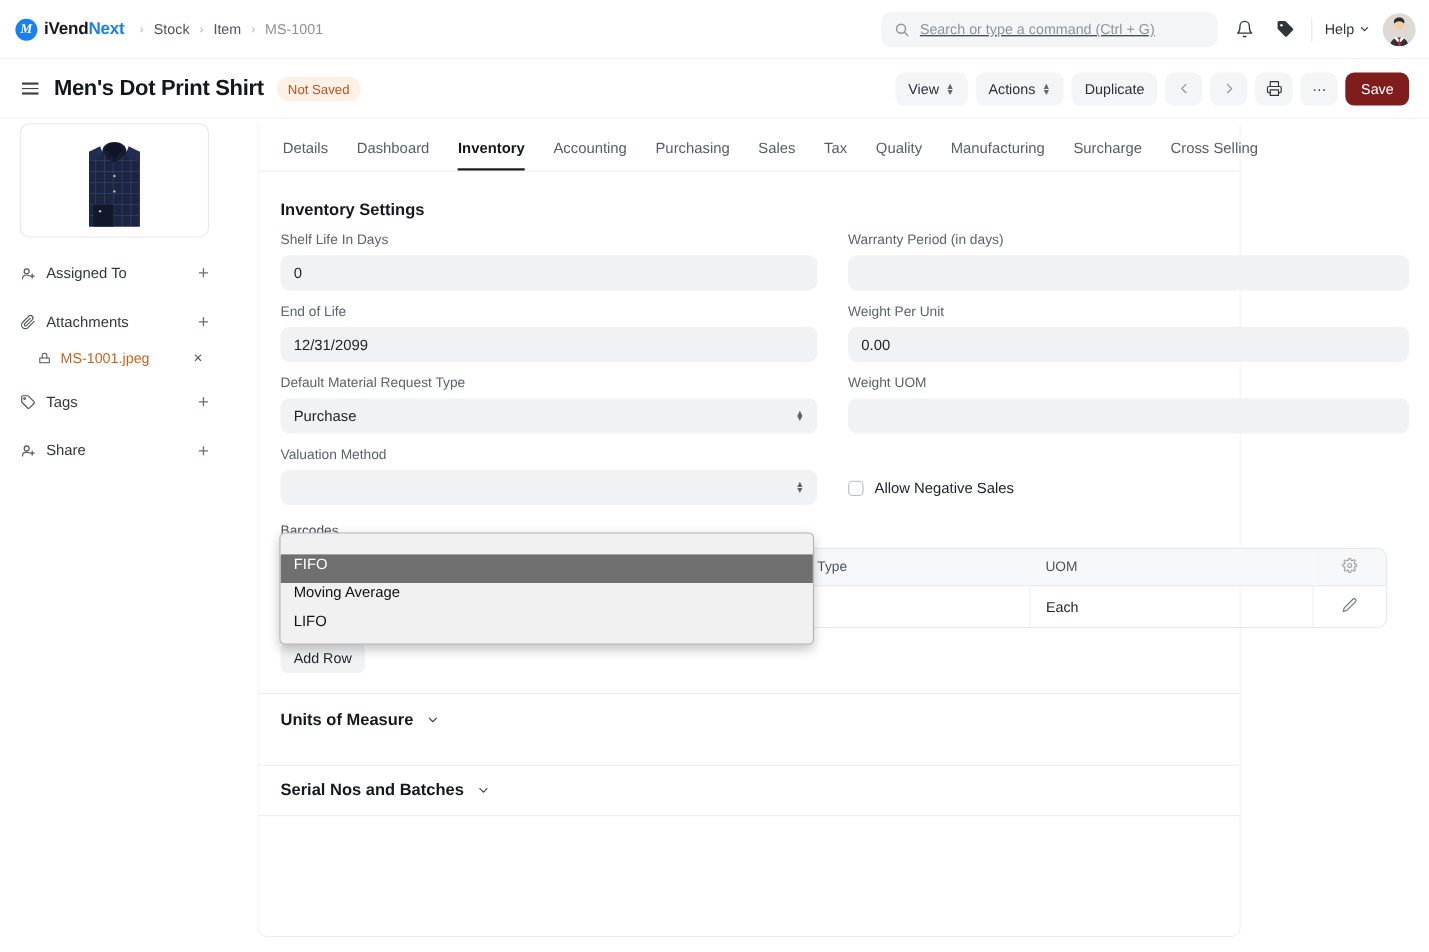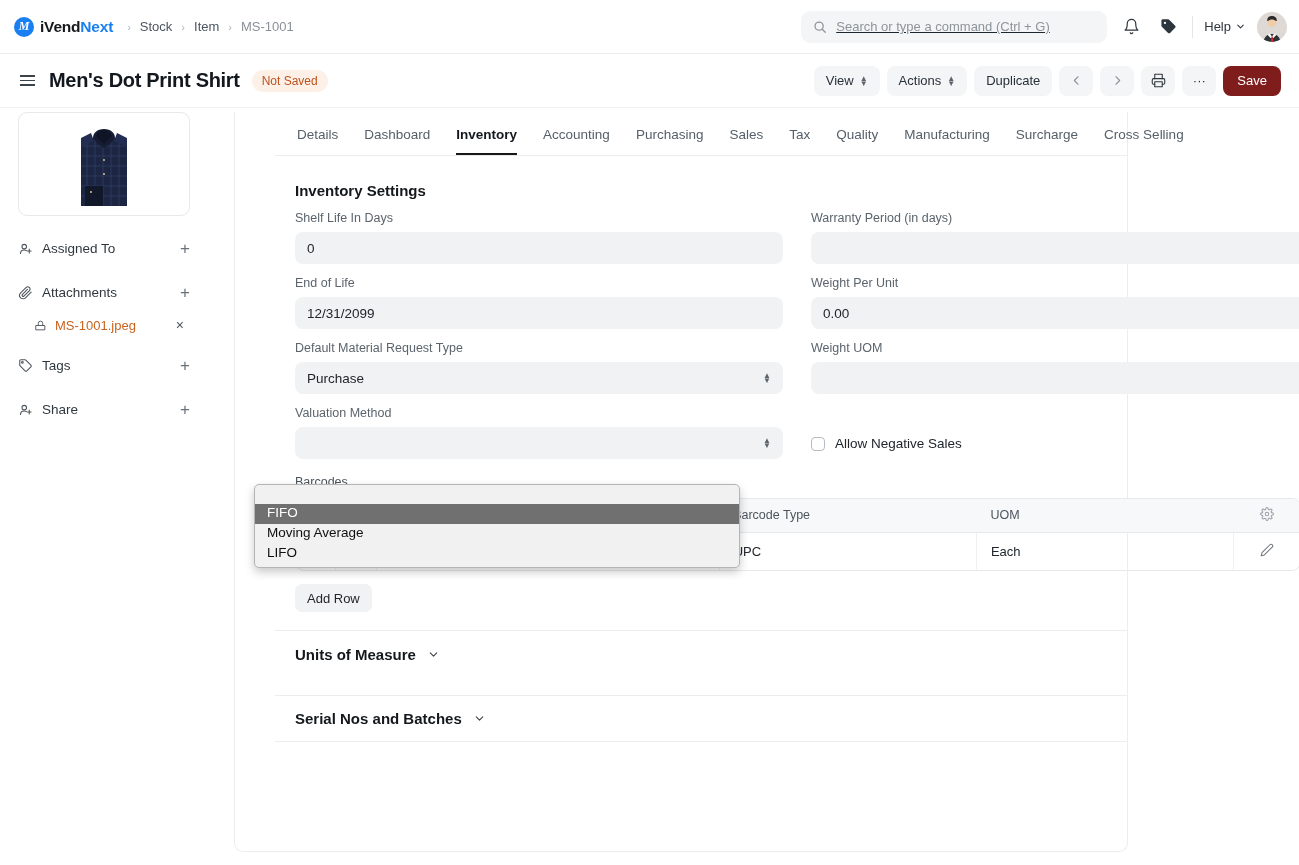--- a/index.html
+++ b/index.html
@@ -111,21 +111,21 @@
     margin-top: 13px; margin-left: 16px; font-size: 13px;
   }
   .side-file .fname { color: #c8631f; }
   .side-file .x { margin-left: auto; margin-right: 6px; font-size: 14px; color: #4c545c; }
 
   
   .card {
     position: absolute; left: 234px; top: 112px;
     width: 894px; min-height: 740px;
     border: 1px solid #ededed; border-top: none;
-    border-radius: 0 0 9px 9px; background: #fff; padding-left: 40px;
+    border-radius: 0 0 9px 9px; background: #fff;
   }
   .tabs {
     display: flex; align-items: flex-end; height: 44px;
     border-bottom: 1px solid #ededed; padding-left: 22px; gap: 26px;
   }
   .tab {
     font-size: 13.5px; color: #555f69; padding-bottom: 11px;
     border-bottom: 2px solid transparent; white-space: nowrap;
   }
   .tab.active { color: #14181c; font-weight: bold; border-bottom-color: #16181a; }
@@ -156,21 +156,21 @@
 
   
   .select-popup {
     position: absolute; left: 254px; top: 484px;
     width: 486px; background: #f1f1f1;
     border: 1px solid #b4b4b4; border-radius: 5px;
     box-shadow: 0 4px 10px rgba(0,0,0,.22);
     padding: 2px 0 3px 0; z-index: 40; overflow: hidden;
   }
   .opt {
-    height: 20px; line-height: 18px; padding-left: 12px;
+    height: 26px; line-height: 18px; padding-left: 12px;
     font-size: 13.5px; color: #101010;
   }
   .opt.blank { height: 17px; }
   .opt.sel { background: #707070; color: #ffffff; }
 
   
   .sub-label { font-size: 12.5px; color: #4a545d; margin: 4px 0 0 20px; }
   .table-wrap {
     margin: 9px 0 0 20px; width: 1006px;
     border: 1px solid #e6e8ea; border-radius: 9px; overflow: hidden;

